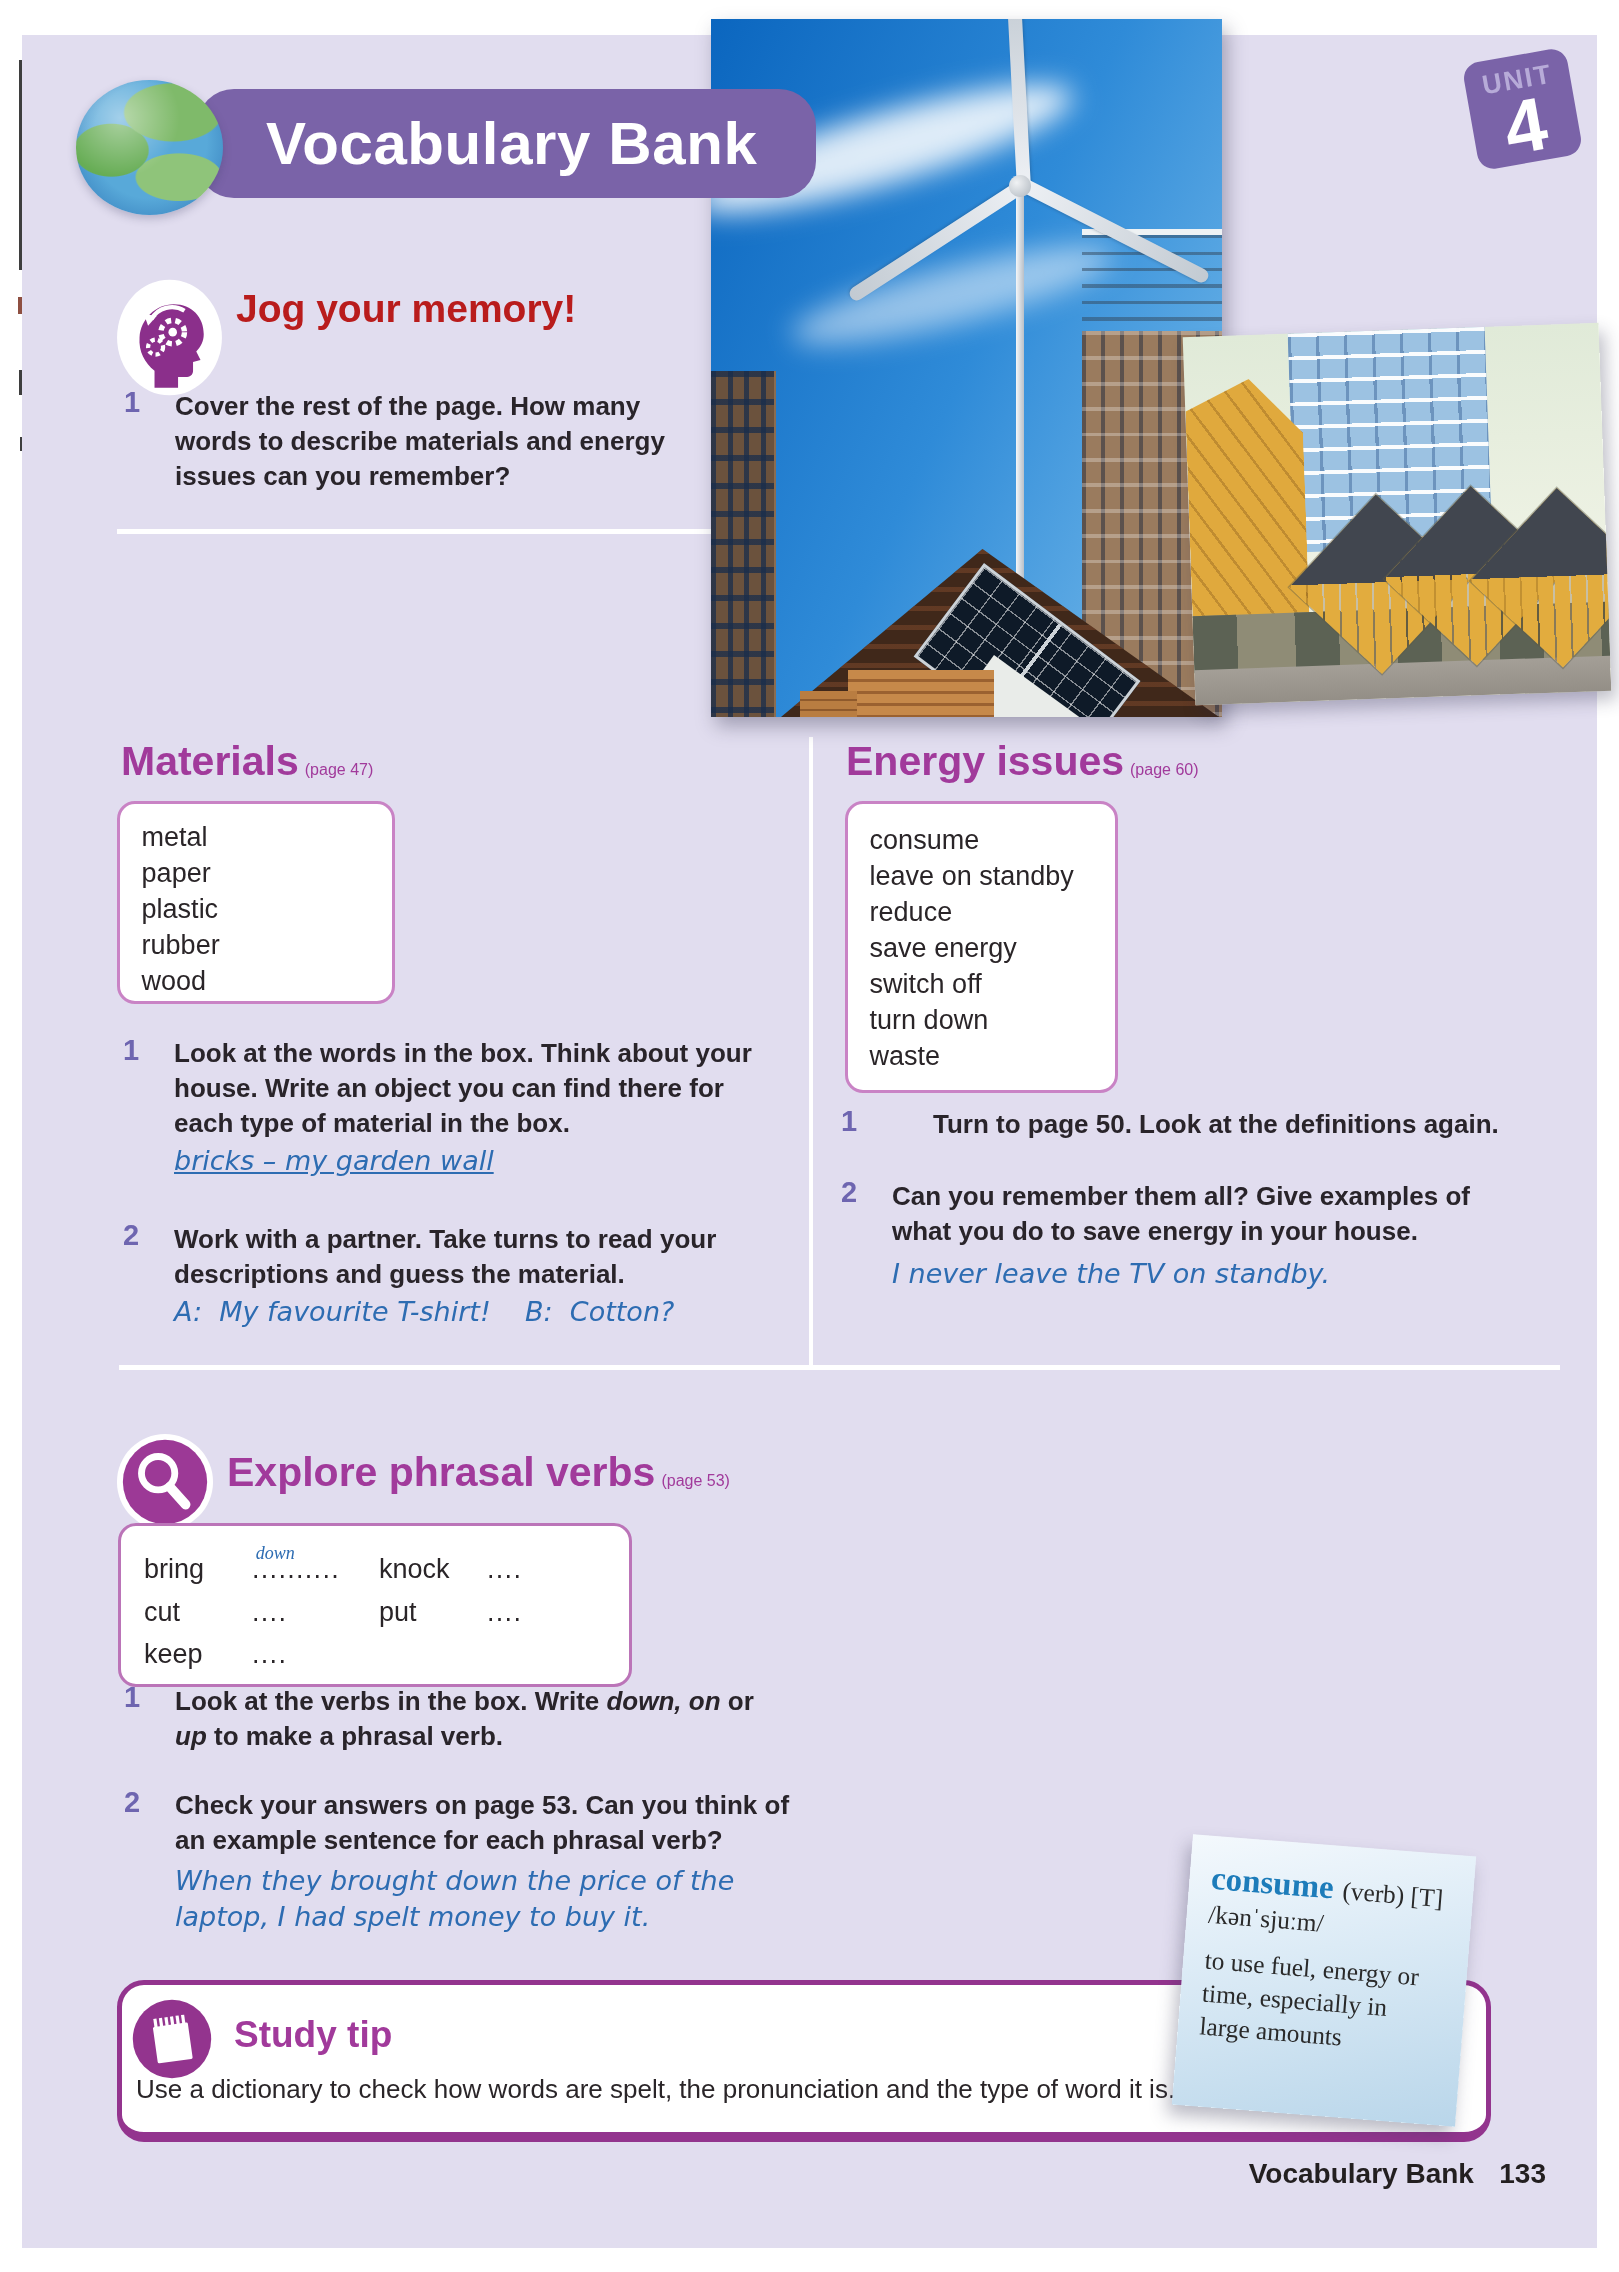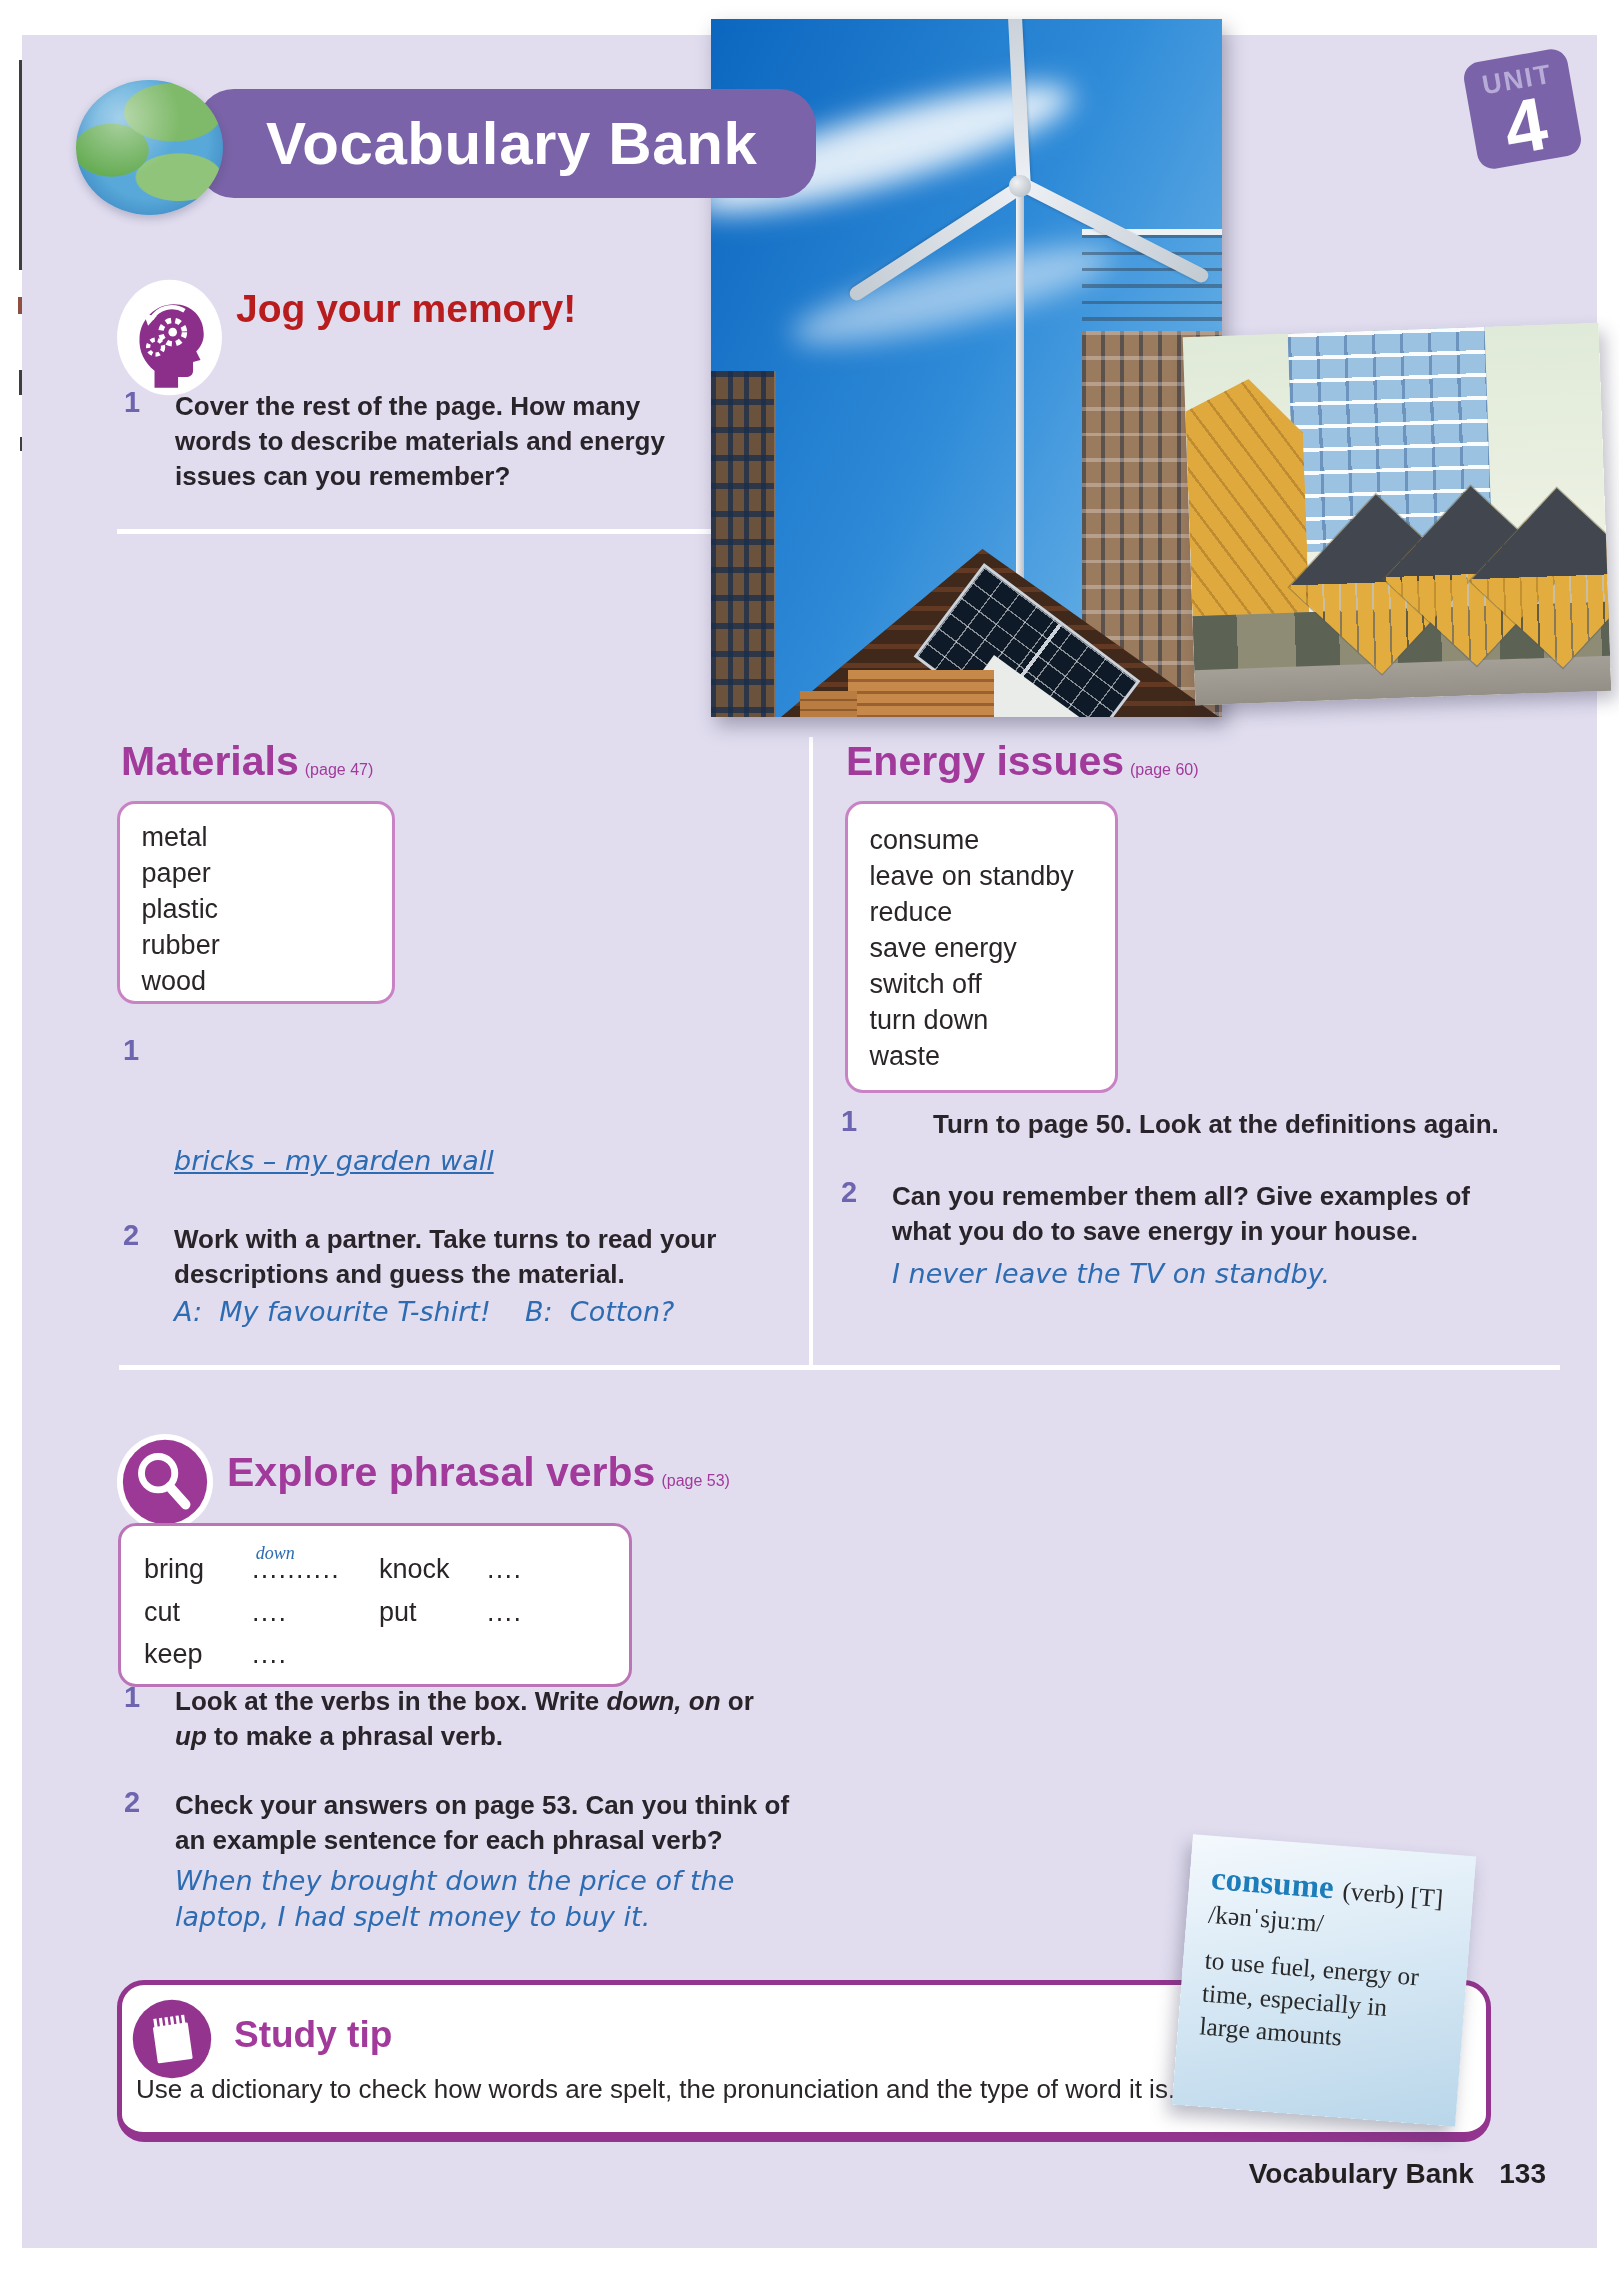--- a/index.html
+++ b/index.html
@@ -223,20 +223,21 @@
       <div>
         <span class="word">metal</span>
         <span class="word">paper</span>
         <span class="word">plastic</span>
         <span class="word">rubber</span>
         <span class="word">wood</span>
       </div>
     </div>
   </div>
   <div class="abs ex-num" style="left:123px;top:1034px;">1</div>
+  <div class="abs ex-text" style="left:174px;top:1036px;width:613px;">Look at the words in the box. Think about your house. Write an object you can find there for each type of material in the box.</div>
   <div class="abs example" style="left:174px;top:1143px;text-decoration:underline;">bricks – my garden wall</div>
   <div class="abs ex-num" style="left:123px;top:1219px;">2</div>
   <div class="abs ex-text" style="left:174px;top:1222px;width:591px;">Work with a partner. Take turns to read your descriptions and guess the material.</div>
   <div class="abs example" style="left:174px;top:1294px;white-space:pre;">A:  My favourite T-shirt!    B:  Cotton?</div>
 
   <div class="abs divider" style="left:809px;top:737px;width:3.8px;height:632px;"></div>
 
   <div class="abs sec-head" style="left:846px;top:738px;">
     <span class="sec-title">Energy issues</span>
     <span class="sec-ref">(page 60)</span>

